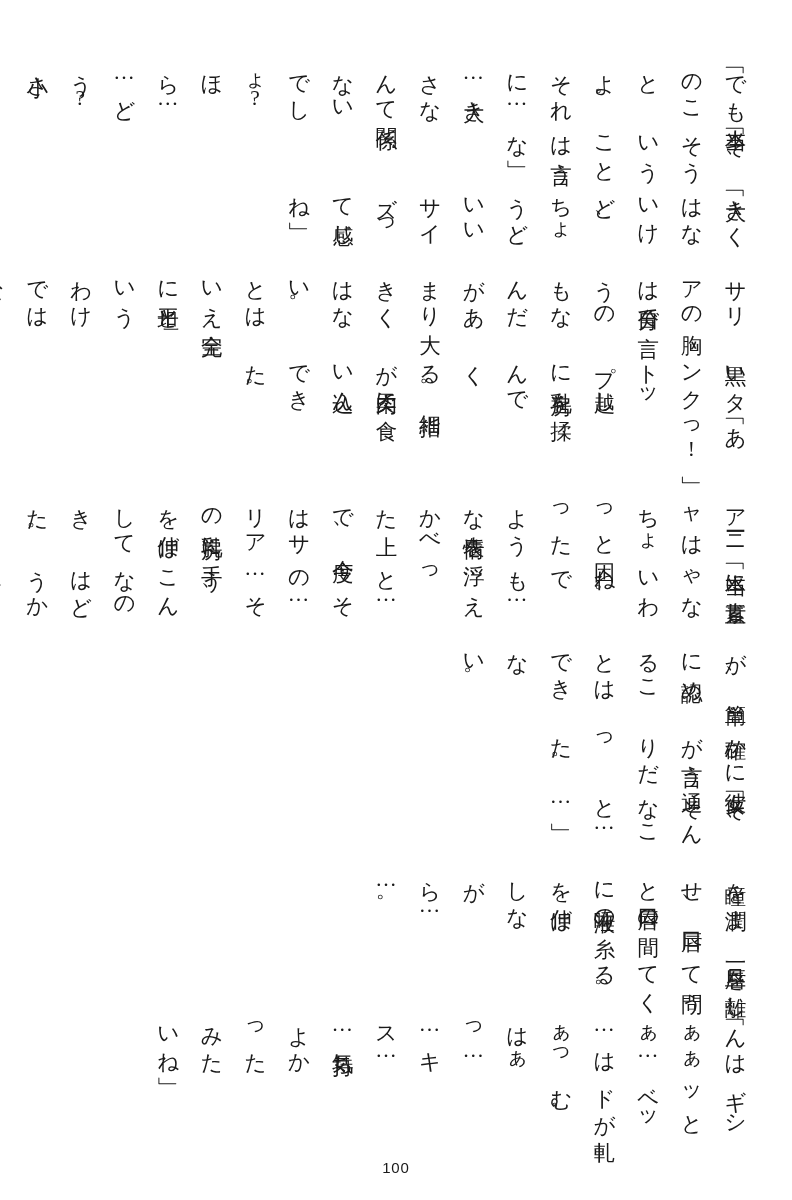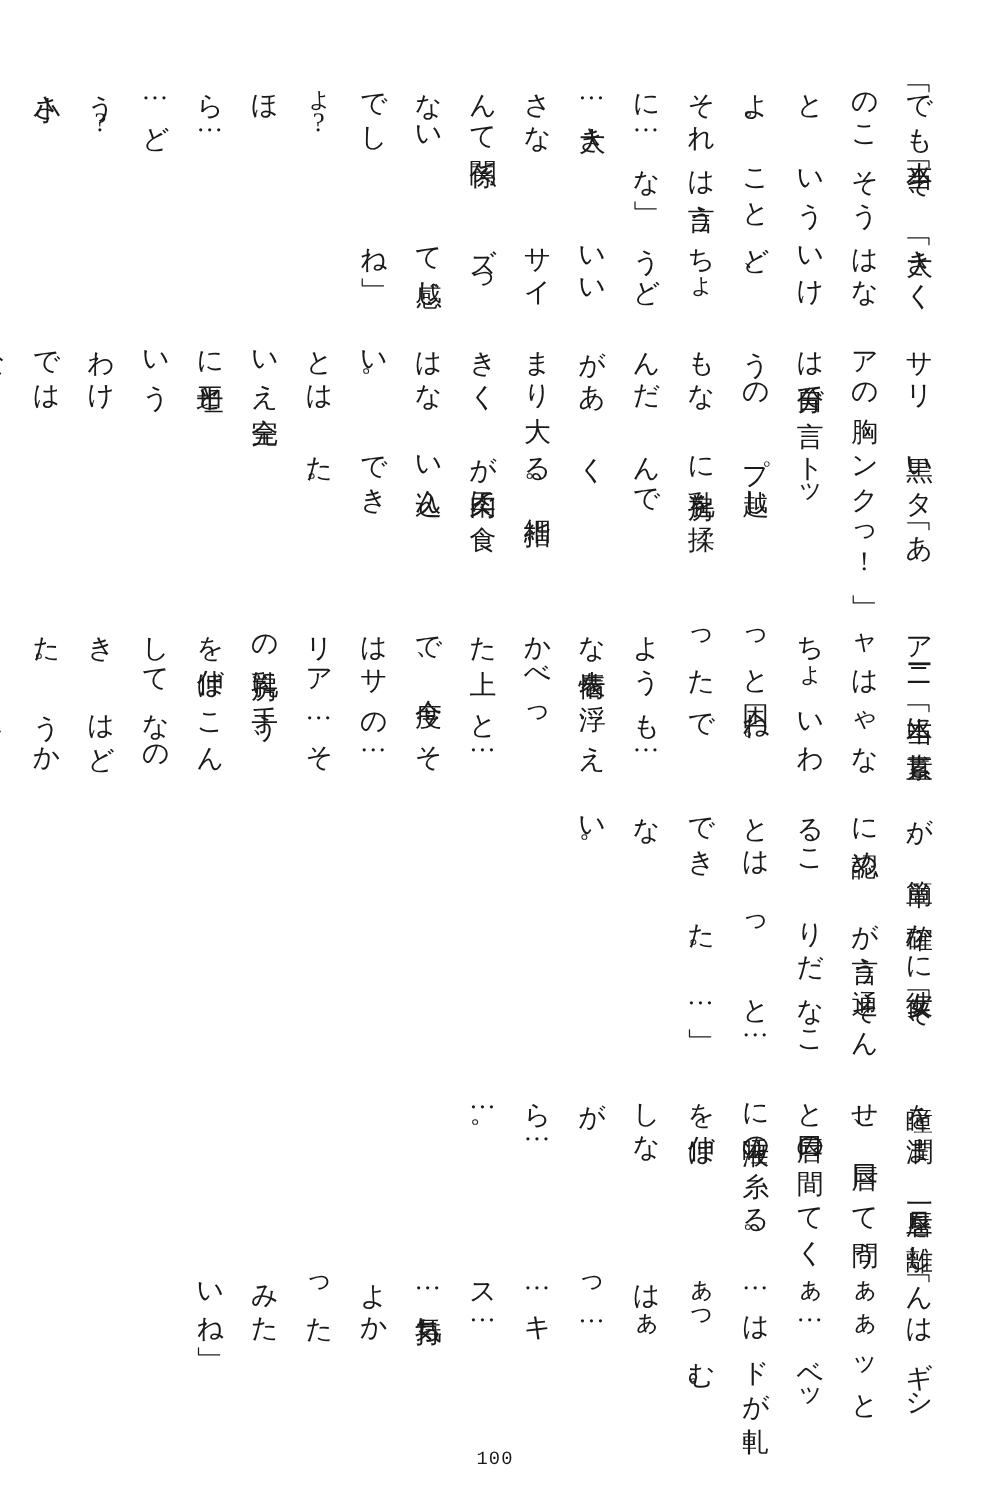--- a/index.html
+++ b/index.html
@@ -57,21 +57,21 @@
   .indent {
     padding-top: 22px;
   }
   #page-number {
     position: absolute;
     left: 0;
     right: 0;
     bottom: 24px;
     text-align: center;
     font-size: 15px;
-    font-family: Liberation Mono, monospace;
+    font-family: Liberation Sans, sans-serif;
     color: #1a1a1a;
     letter-spacing: 0.06em;
   }
 </style>
 </head>
 <body>
 
 <div id="page">
 
   <div id="text-body">

